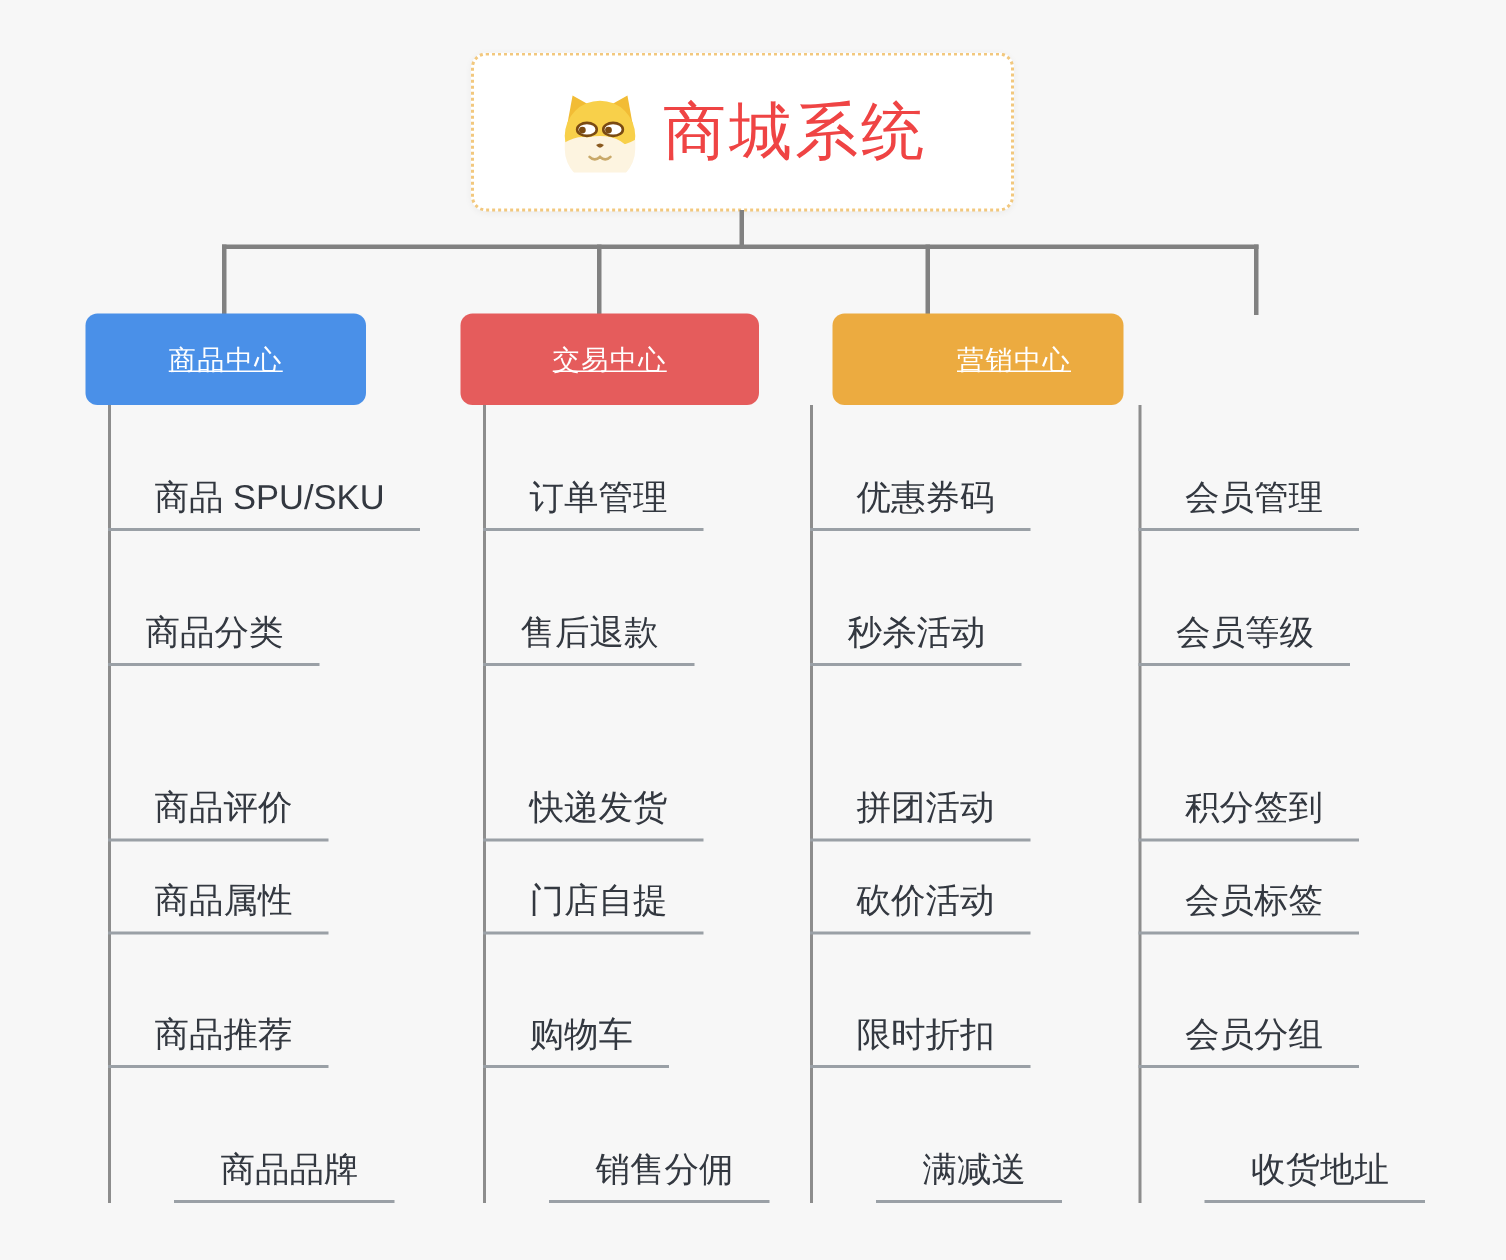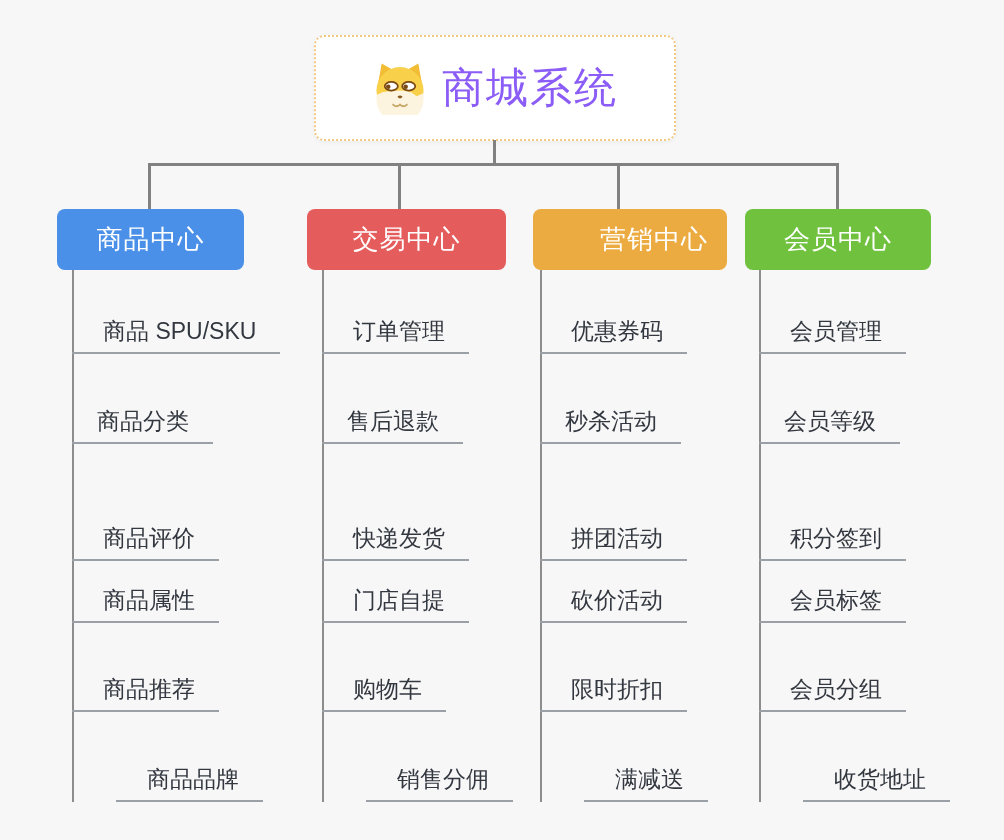--- a/index.html
+++ b/index.html
@@ -40,26 +40,27 @@
   .drop-2{left:398px;}
   .drop-3{left:617px;}
   .drop-4{left:836px;}
 
   
   .branch-box{
     position:absolute;top:209px;height:61px;
     box-sizing:border-box;
     border-radius:8px;
     display:flex;align-items:center;justify-content:center;
-    color:#ffffff;font-size:26px;letter-spacing:1px;
+    color:#ffffff;font-size:18px;letter-spacing:1px;
     white-space:nowrap;
+    text-decoration:underline;
   }
   .bb-1{left:57px;width:187px;}
   .bb-2{left:307px;width:199px;}
-  .bb-3{left:533px;width:194px;padding-left:48px;}
+  .bb-3{left:555px;width:194px;padding-left:48px;}
   .bb-4{left:745px;width:186px;}
 
   
   .column{position:absolute;top:0;}
   .col-1{left:72px;}
   .col-2{left:322px;}
   .col-3{left:540px;}
   .col-4{left:759px;}
   .trunk{
     position:absolute;left:0;top:270px;width:2px;height:532px;
@@ -91,34 +92,33 @@
       <circle cx="32" cy="34" r="27" fill="#f8d04a"></circle>
       <path d="M5,39 Q18,31 31,38 Q45,45 59,37 L59,44 A27 27 0 0 1 5,44 Z" fill="#fdf4e0"></path>
       <ellipse cx="32" cy="47" rx="22" ry="13" fill="#fdf4e0"></ellipse>
       <ellipse cx="22" cy="29" rx="7.5" ry="5" fill="#ffffff" stroke="#7a4a12" stroke-width="2"></ellipse>
       <ellipse cx="42" cy="29" rx="7.5" ry="5" fill="#ffffff" stroke="#7a4a12" stroke-width="2"></ellipse>
       <circle cx="18.5" cy="29.5" r="2.6" fill="#7a4a12"></circle>
       <circle cx="38.5" cy="29.5" r="2.6" fill="#7a4a12"></circle>
       <path d="M29,41 Q32,38.5 35,41 Q32,45 29,41 Z" fill="#8a5a20"></path>
       <path d="M24,50 Q28,54 32,50 Q36,54 40,50" fill="none" stroke="#c9a96a" stroke-width="2" stroke-linecap="round"></path>
     </svg>
-    <span class="root-title" style="color: #8b5cf6; text-align: right;">商城系统</span>
+    <span class="root-title" style="color: #ef4444; text-align: right;">商城系统</span>
   </div>
 
   <div class="line v-root"></div>
   <div class="line h-main"></div>
   <div class="line drop drop-1"></div>
   <div class="line drop drop-2"></div>
   <div class="line drop drop-3"></div>
   <div class="line drop drop-4"></div>
 
   <div class="branch-box bb-1" style="background: rgb(74, 144, 232);">商品中心</div>
   <div class="branch-box bb-2" style="background: rgb(229, 92, 92);">交易中心</div>
   <div class="branch-box bb-3" style="background: rgb(236, 171, 64);">营销中心</div>
-  <div class="branch-box bb-4" style="background: rgb(111, 193, 62);">会员中心</div>
 
   <div class="column col-1">
     <div class="trunk"></div>
     <div class="child r1">商品 SPU/SKU</div>
     <div class="child r2">商品分类</div>
     <div class="child r3">商品评价</div>
     <div class="child r4">商品属性</div>
     <div class="child r5">商品推荐</div>
     <div class="child r6">商品品牌</div>
   </div>

